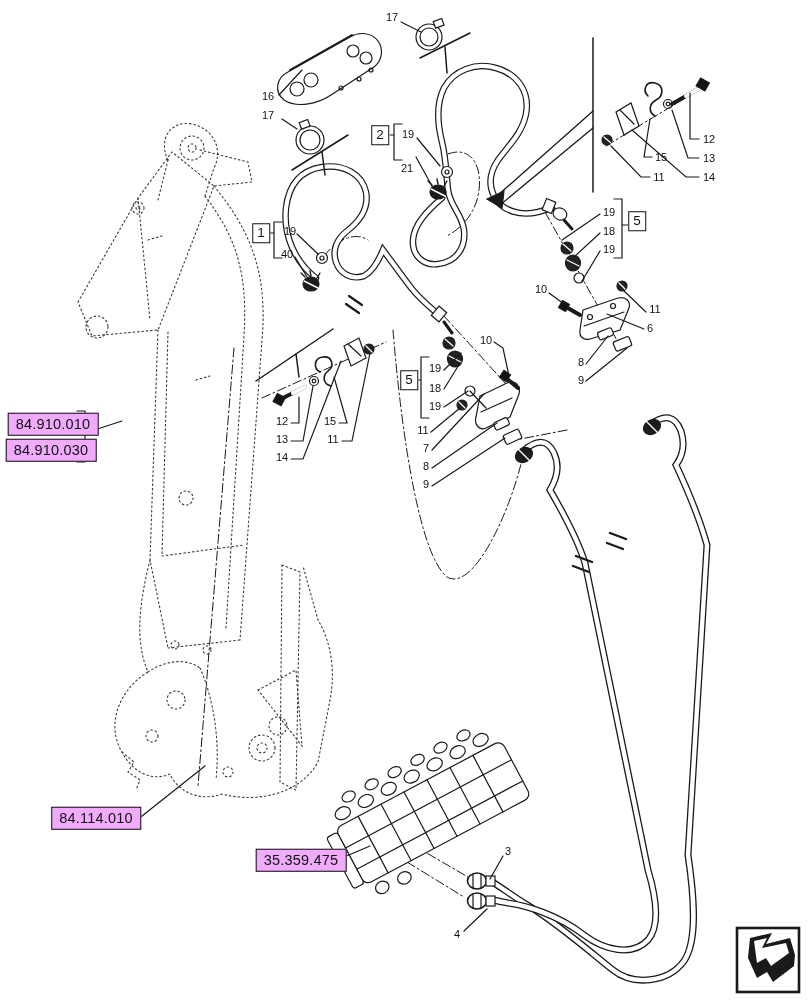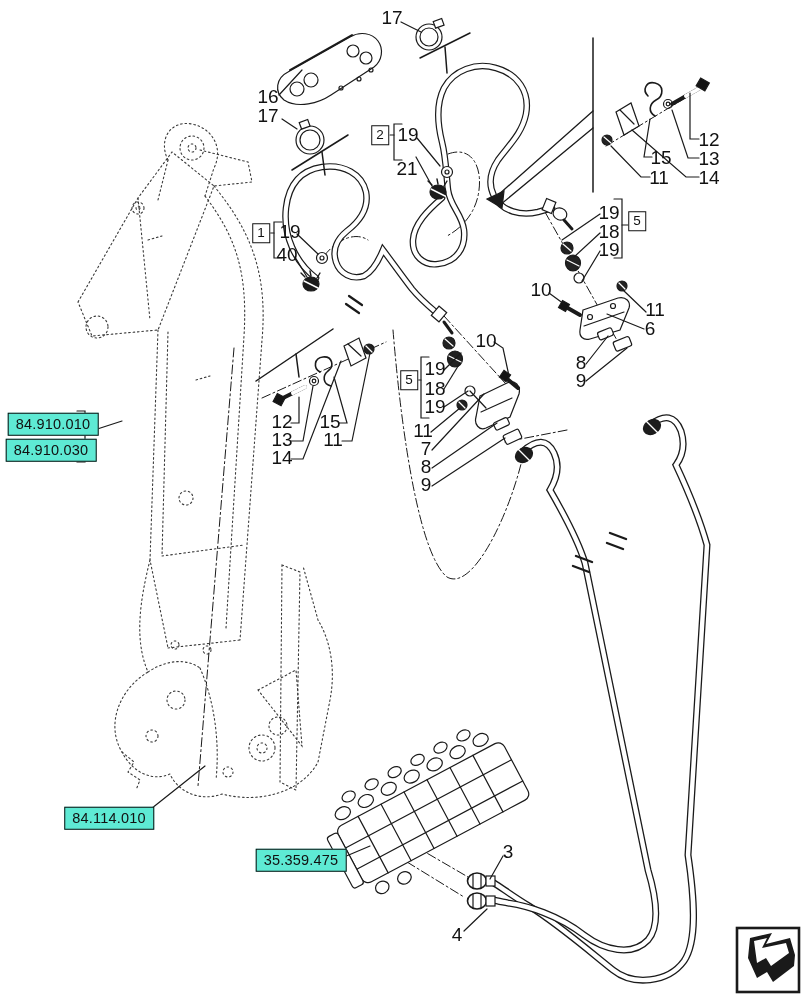--- a/index.html
+++ b/index.html
@@ -1,24 +1,24 @@
 <!DOCTYPE html>
 <html><head>
 <meta charset="utf-8">
 <style>
   html,body{margin:0;padding:0;background:#fff;}
   #stage{position:relative;width:812px;height:1000px;background:#ffffff;overflow:hidden;
          font-family:"Liberation Sans",sans-serif;}
   #lineart{position:absolute;left:0;top:0;}
-  .callout{position:absolute;transform:translate(-50%,-50%);font-size:19px;line-height:1;
+  .callout{position:absolute;transform:translate(-50%,-50%);font-size:11px;line-height:1;
            color:#111;font-weight:500;white-space:nowrap;}
   .abox{position:absolute;transform:translate(-50%,-50%);font-size:13.5px;line-height:1;
         color:#111;border:1.4px solid #111;background:#fff;padding:2px 4px;font-weight:500;}
   .refbox{position:absolute;transform:translate(-50%,-50%);font-size:14.5px;line-height:1;
-          color:#111;border:1.4px solid #111;background:#5eead4;padding:3px 7px;
+          color:#111;border:1.4px solid #111;background:#f0abfc;padding:3px 7px;
           letter-spacing:0.2px;font-weight:500;}
 </style>
 </head>
 <body>
 
 <div id="stage">
 
 <svg id="lineart" width="812" height="1000" viewBox="0 0 812 1000" fill="none" stroke="#1a1a1a" stroke-width="1.2" stroke-linecap="round">
 
   <g stroke="#3a3a3a" stroke-width="1.1" stroke-dasharray="1.6 2.8">
@@ -366,16 +366,16 @@
   <div class="callout" style="left:508px;top:851px">3</div>
   <div class="callout" style="left:457px;top:934px">4</div>
 
   <div class="abox" style="left:380px;top:135px">2</div>
   <div class="abox" style="left:261px;top:233px">1</div>
   <div class="abox" style="left:637px;top:221px">5</div>
   <div class="abox" style="left:409px;top:380px">5</div>
 
   <div class="refbox" style="left:53px;top:424px">84.910.010</div>
   <div class="refbox" style="left:51px;top:450px">84.910.030</div>
-  <div class="refbox" style="left:109px;top:818px">84.114.010</div>
+  <div class="refbox" style="left:96px;top:818px">84.114.010</div>
   <div class="refbox" style="left:301px;top:860px">35.359.475</div>
 
 </div>
 
 </body></html>

